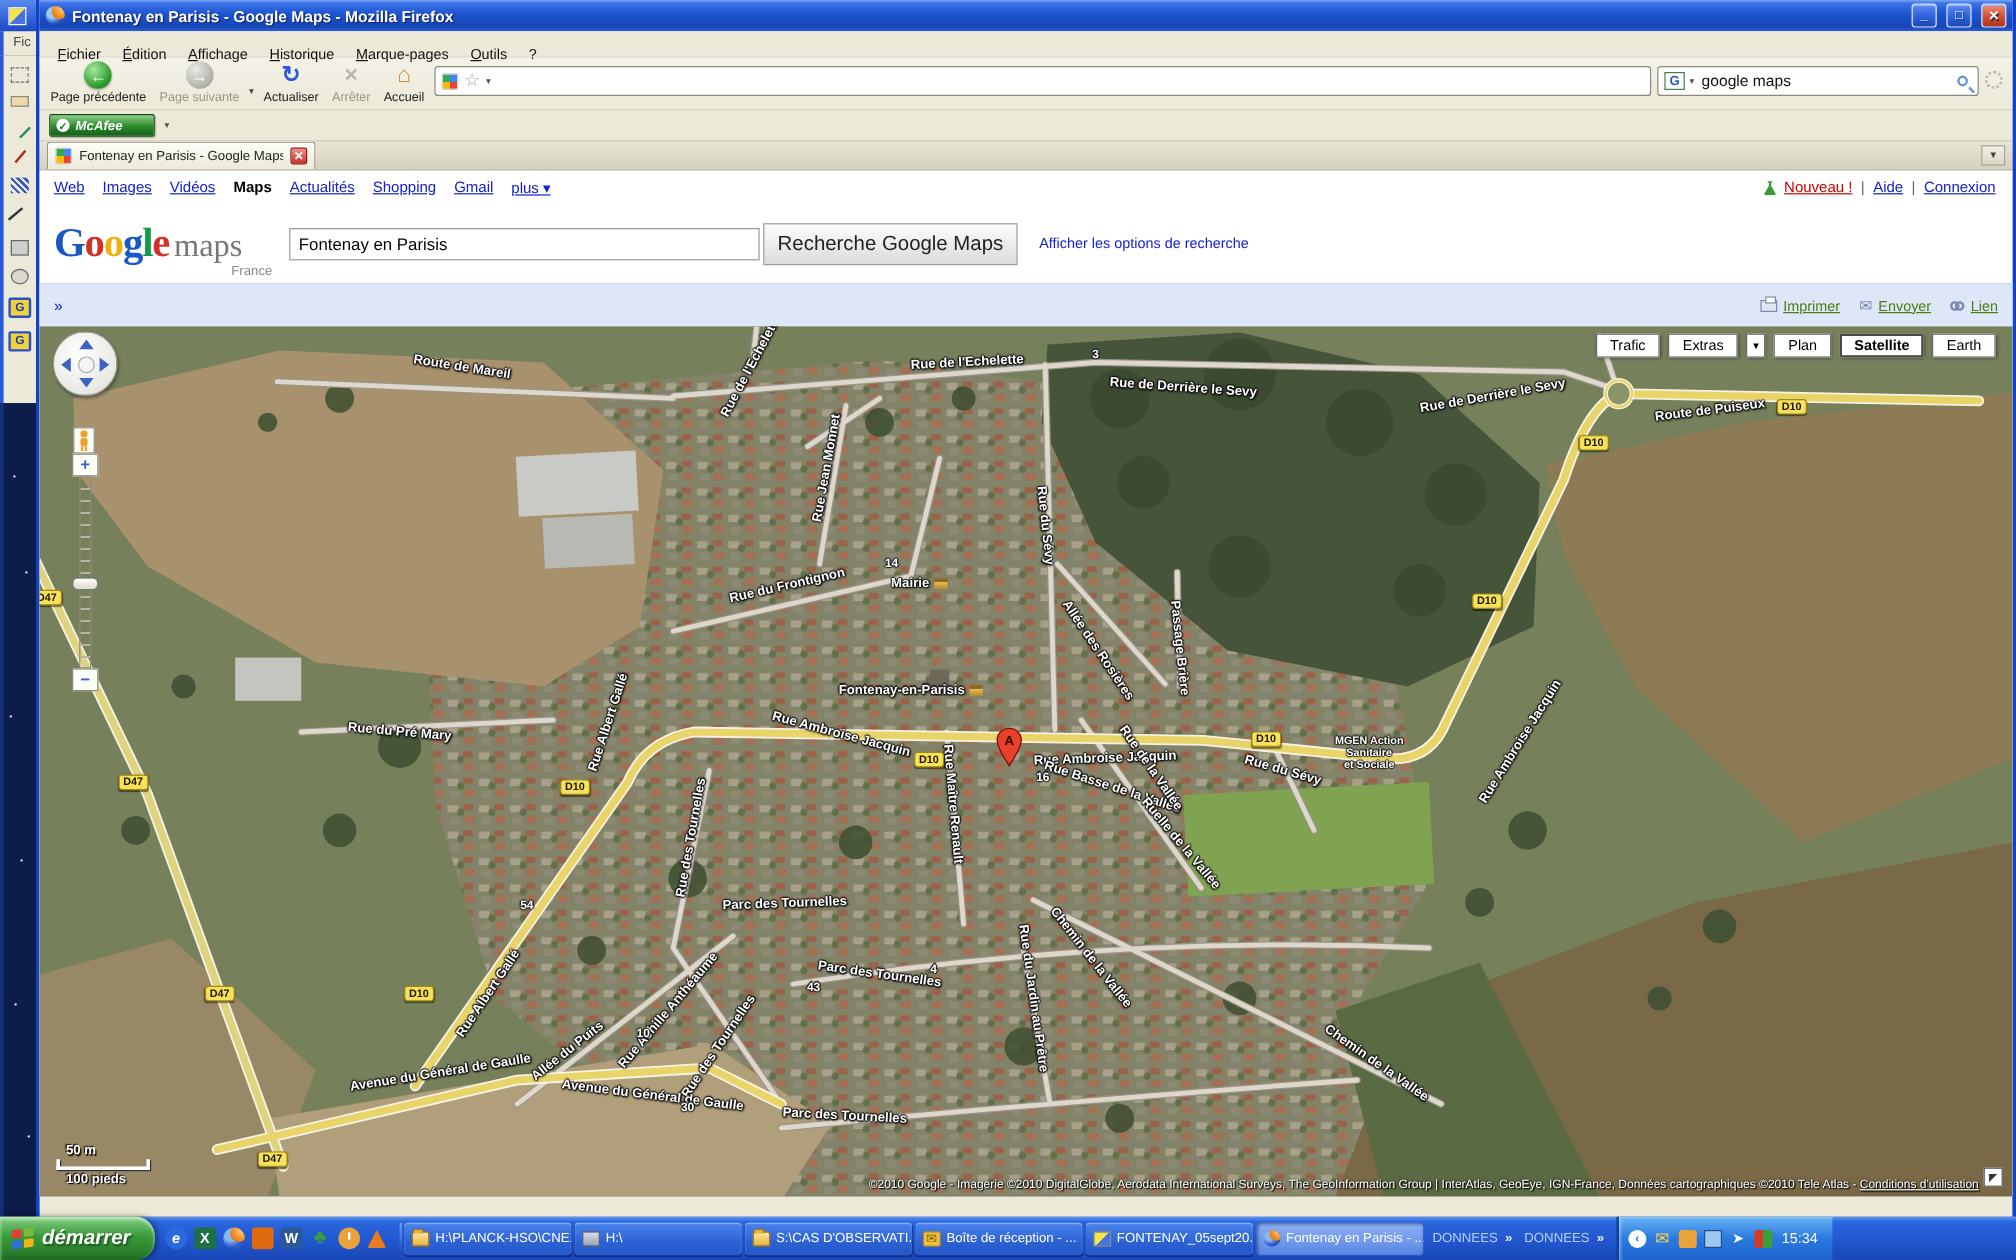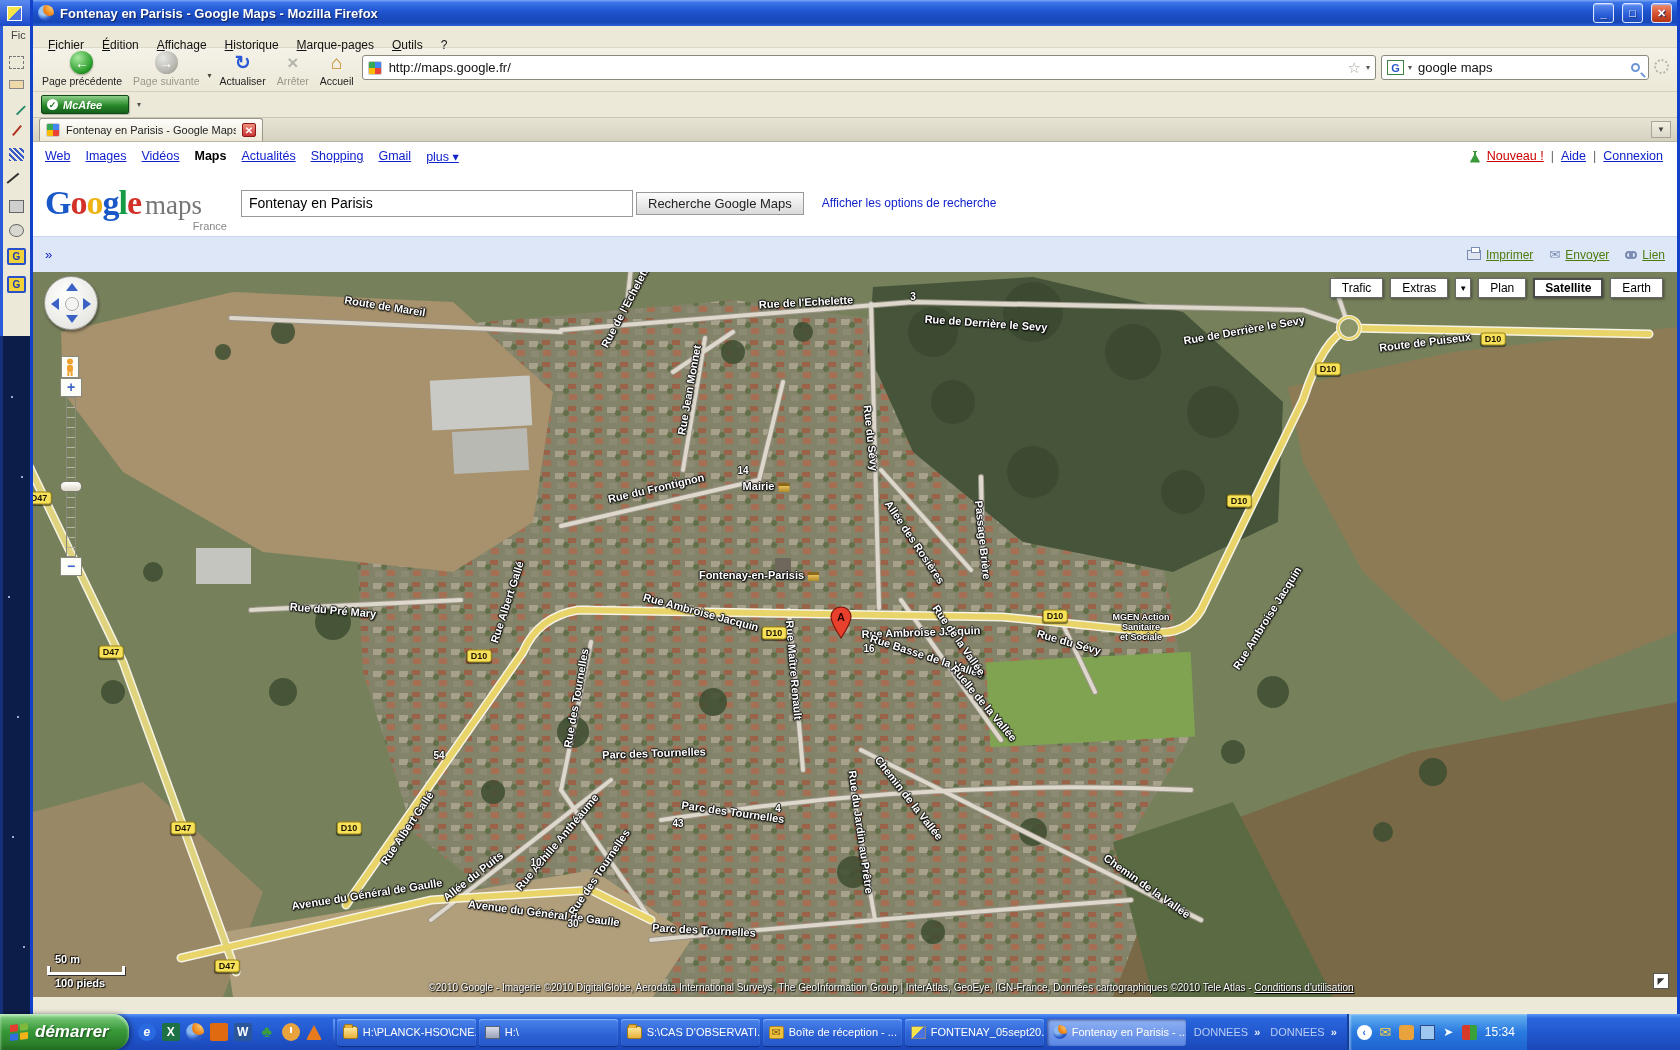--- a/index.html
+++ b/index.html
@@ -76,21 +76,21 @@
   .glink.cur{color:#000;font-weight:bold;text-decoration:none;}
   .gl-right{margin-left:auto;display:flex;gap:7px;align-items:center;font-size:12.5px;}
   .nouveau{color:#cc0000;text-decoration:underline;}
   .sep{color:#666;}
   .gheader{height:66px;display:flex;align-items:center;padding-left:12px;}
   .logo{width:196px;position:relative;font-family:"Liberation Serif",serif;}
   .logo .big{font-size:34px;font-weight:bold;letter-spacing:-1px;}
   .logo .maps{font-size:27px;color:#777;margin-left:4px;font-weight:normal;}
   .logo .country{position:absolute;right:14px;top:36px;font-size:11px;color:#888;font-family:"Liberation Sans",sans-serif;}
   .query-input{width:392px;height:27px;font-size:14px;border:1px solid #989898;padding:2px 7px;font-family:"Liberation Sans",sans-serif;}
-  .search-btn{height:23px;font-size:13px;color:#222;background:linear-gradient(#fdfdfd,#dadada);border:1px solid #9a9a9a;padding:0 11px;margin-left:3px;font-family:"Liberation Sans",sans-serif;}
+  .search-btn{height:35px;font-size:17px;color:#222;background:linear-gradient(#fdfdfd,#dadada);border:1px solid #9a9a9a;padding:0 11px;margin-left:3px;font-family:"Liberation Sans",sans-serif;}
   .options-link{color:#1122cc;font-size:12px;margin-left:18px;text-decoration:none;}
 
   .actionsbar{height:36px;background:#dde7f7;border-top:1px solid #c9d6ef;display:flex;align-items:center;padding:0 12px;font-size:12px;}
   .collapse{color:#1122cc;font-size:13px;}
   .act-right{margin-left:auto;display:flex;align-items:center;gap:16px;}
   .act{display:flex;align-items:center;gap:5px;color:#1122cc;}
   .act a{color:#4d7c0f;}
   .ic-print{width:14px;height:10px;background:#dfe6f2;border:1px solid #7a8ab0;position:relative;}
   .ic-print::before{content:"";position:absolute;left:3px;top:-4px;width:7px;height:4px;background:#fff;border:1px solid #7a8ab0;}
   .ic-mail{color:#7a8ab0;font-size:13px;}
@@ -121,21 +121,21 @@
   .panhand{position:absolute;left:20px;top:20px;width:14px;height:14px;border-radius:50%;background:#f4f4f0;border:1px solid #aaa;}
   .zoomctl{position:absolute;left:27px;top:84px;width:22px;z-index:8;}
   .pegman{width:18px;height:22px;margin-left:1px;background:#fdfdf8;border:1px solid #8a8a7c;display:flex;align-items:center;justify-content:center;}
   .zbtn{width:22px;height:19px;background:#fdfdf8;border:1px solid #8a8a7c;color:#3b62c4;font-weight:bold;font-size:14px;text-align:center;line-height:16px;}
   .ztrack{width:10px;margin-left:6px;height:160px;background:linear-gradient(#fff,#e0dccc);border:1px solid #8a8a7c;
     background-image:repeating-linear-gradient(180deg,transparent 0 9px,#b8b4a4 9px 10px);}
   .zhandle{position:absolute;left:0;top:84px;width:22px;height:11px;background:linear-gradient(#fff,#dcd8c8);border:1px solid #7a7a6c;border-radius:5px;}
   .marker{position:absolute;z-index:6;}
   .scale{position:absolute;left:14px;bottom:8px;z-index:6;color:#fff;font-size:11px;font-weight:bold;text-shadow:1px 1px 1px #000,-1px -1px 1px #000;}
   .scalebar{width:78px;height:9px;border-left:3px solid #fff;border-right:3px solid #fff;border-bottom:3px solid #fff;filter:drop-shadow(1px 1px 0 #333);margin:1px 0 2px;}
-  .attrib{position:absolute;left:100px;right:28px;bottom:4px;text-align:center;color:#fff;font-size:10px;z-index:6;
+  .attrib{position:absolute;left:100px;right:28px;bottom:4px;text-align:right;color:#fff;font-size:10px;z-index:6;
     text-shadow:0 0 2px #000,1px 1px 1px #000;}
   .attrib a{color:#fff;}
   .report{position:absolute;right:8px;bottom:8px;width:16px;height:16px;background:#fff;border:1px solid #555;color:#333;font-size:9px;display:flex;align-items:center;justify-content:center;z-index:7;}
 
   .statusbar{height:17px;background:#ece9d8;border-top:1px solid #b8b4a4;font-size:11px;color:#111;display:flex;align-items:center;padding-left:8px;}
 
   
   .taskbar{position:absolute;left:0;bottom:0;width:1680px;height:36px;display:flex;align-items:center;
     background:linear-gradient(180deg,#5a95f8 0%,#2a66dd 12%,#2157ce 55%,#1a47b8 100%);}
   .start{height:36px;padding:0 20px 0 10px;border-radius:0 16px 16px 0;
@@ -252,21 +252,20 @@
       <div class="nav-btn dis">
         <span class="ni-glyph" style="color:#b5b5ad;">×</span>
         <span>Arrêter</span>
       </div>
       <div class="nav-btn">
         <span class="ni-glyph" style="color:#c88a2a;">⌂</span>
         <span>Accueil</span>
       </div>
       <div class="urlbar">
         <span class="favicon"></span>
-        <input class="flat" value="http://maps.google.fr/" style="">
         <span class="star">☆</span>
         <span class="sscaret">▾</span>
       </div>
       <div class="searchbox">
         <span class="gico">G</span>
         <span class="sscaret">▾</span>
         <input class="flat" value="google maps" style="">
         <span class="mag"></span>
       </div>
       <span class="throbber"></span>

